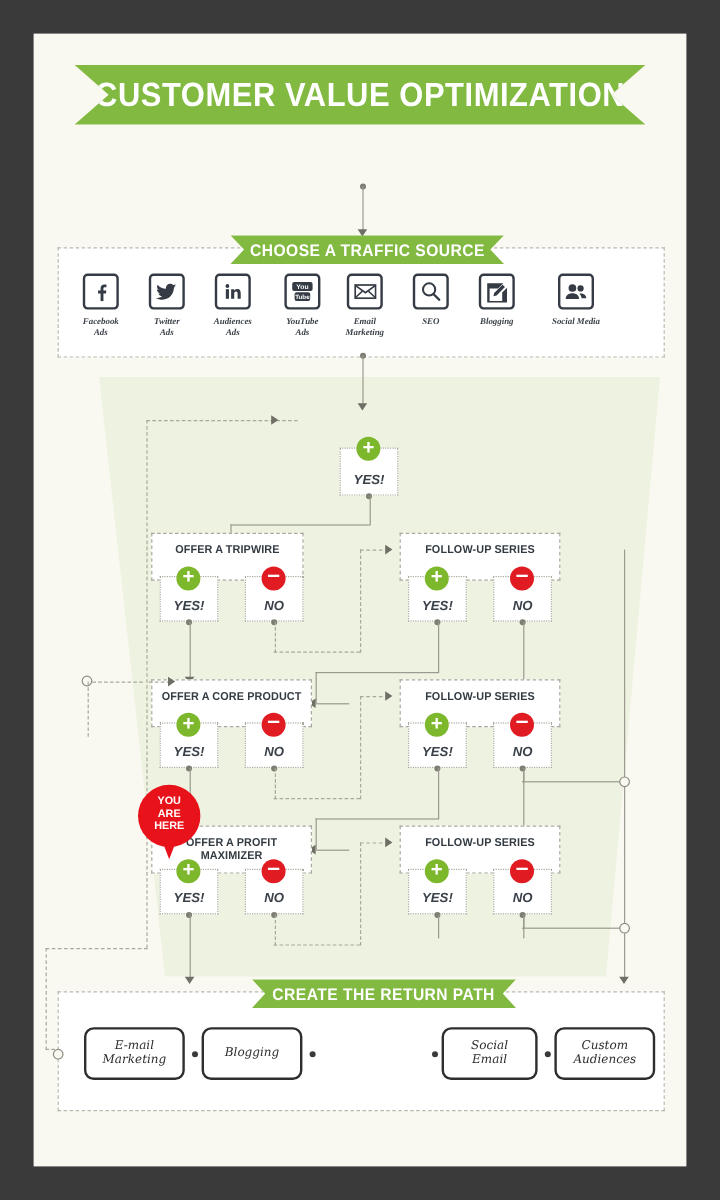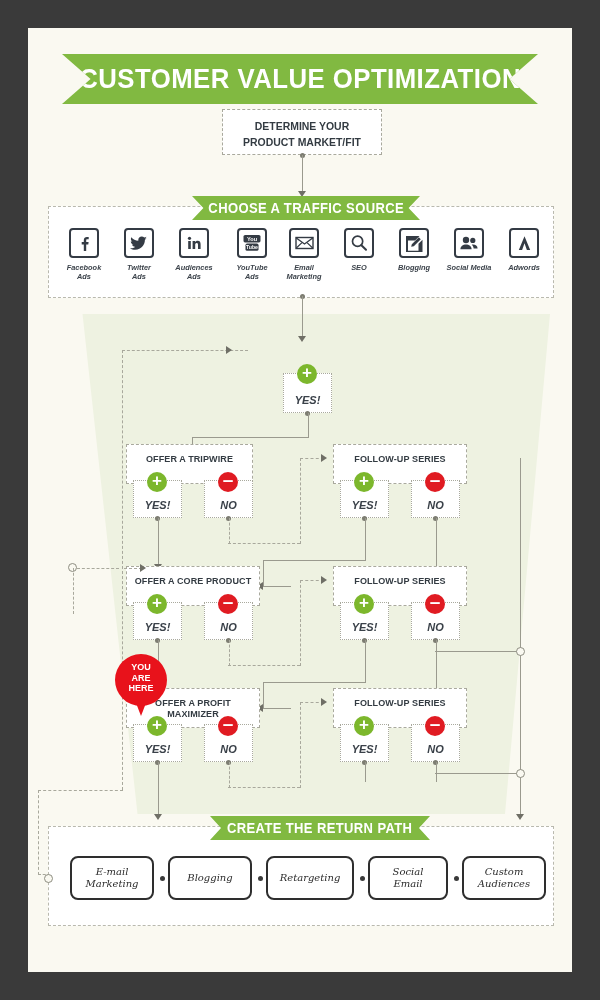--- a/index.html
+++ b/index.html
@@ -132,21 +132,21 @@
   .icon-sq{
     width:30px;height:30px;margin:0 auto;
     border:2.5px solid #343b44;border-radius:4px;
     box-sizing:border-box;
     display:flex;align-items:center;justify-content:center;
     color:#343b44;
     background:#fff;
   }
   .icon-lbl{
     margin-top:5px;font-size:7.4px;font-style:italic;font-weight:bold;
-    color:#3c434b;line-height:1.22;font-family:Liberation Sans, sans-serif;
+    color:#3c434b;line-height:1.22;font-family:Liberation Serif, serif;
   }
 
   
   #pin{
     position:absolute;left:87px;top:626px;width:52px;height:62px;
   }
   #pin .head{
     position:absolute;left:0;top:0;width:52px;height:52px;border-radius:50%;
     background:#e8121b;
   }
@@ -179,26 +179,20 @@
 <body>
 
 <div id="page">
 
   <div id="trap"></div>
 
   <div id="title-ribbon" class="ribbon">
     <span class="txt">CUSTOMER VALUE OPTIMIZATION</span>
   </div>
 
-  <div class="dbox" style="left:194px;top:81px;width:160px;height:46px;">
-    <div style="position:absolute;left:0;right:0;top:9px;text-align:center;font-size:11px;font-weight:bold;color:#333b42;line-height:1.45;transform:scaleX(.95);">
-      <div>DETERMINE YOUR</div>
-      <div>PRODUCT MARKET/FIT</div>
-    </div>
-  </div>
   <div class="dot" style="left:271.5px;top:125px;"></div>
   <div class="ln lnv" style="left:274px;top:127px;height:38px;"></div>
   <div class="arrow-dn" style="left:270px;top:163px;"></div>
 
   <div class="panel" style="left:20px;top:178px;width:504px;height:90px;"></div>
   <div id="traffic-ribbon" class="ribbon notched">
     <span class="txt">CHOOSE A TRAFFIC SOURCE</span>
   </div>
 
   <div class="icon-cell" style="left:28px;top:200px;">
@@ -287,46 +281,35 @@
           <path fill="#343b44" d="M2 2h11.5L9 6.5H2v10.3h10.5V9.8l4-4V18H0V2z" transform="translate(1,0)"></path>
           <path fill="#343b44" d="M6.2 12.8l.6-2.6 7-7 2 2-7 7-2.6.6z"></path>
         </svg>
     </div>
     <div class="icon-lbl">
       <div>Blogging</div>
         <div></div>
     </div>
   </div>
 
-  <div class="icon-cell" style="left:413px;top:200px;">
+  <div class="icon-cell" style="left:424px;top:200px;">
     <div class="icon-sq">
       <svg width="20" height="14" viewBox="0 0 20 14">
           <circle cx="7" cy="4" r="3.2" fill="#343b44"></circle>
           <circle cx="13.8" cy="4.4" r="2.6" fill="#343b44"></circle>
           <path fill="#343b44" d="M1.4 13.2c0-3 2.5-4.8 5.6-4.8s5.6 1.8 5.6 4.8H1.4z"></path>
           <path fill="#343b44" d="M13.9 8.6c2.6 0 4.7 1.5 4.7 4h-4c0-1.6-.7-2.9-1.8-3.8.4-.1.7-.2 1.1-.2z"></path>
         </svg>
     </div>
     <div class="icon-lbl">
       <div>Social Media</div>
         <div></div>
     </div>
   </div>
 
-  <div class="icon-cell" style="left:468px;top:200px;">
-    <div class="icon-sq">
-      <svg width="17" height="16" viewBox="0 0 17 16">
-          <path fill="#343b44" d="M8.5 1.2 14.2 15h-3.3L8.5 8.2 6.1 15H2.8L8.5 1.2z"></path>
-        </svg>
-    </div>
-    <div class="icon-lbl">
-      <div>Adwords</div>
-        <div></div>
-    </div>
-  </div>
 
   <div class="dot" style="left:271.5px;top:266px;"></div>
   <div class="ln lnv" style="left:274px;top:268px;height:42px;"></div>
   <div class="arrow-dn" style="left:270px;top:308px;"></div>
 
   <div class="badge plus" style="left:269px;top:336px;">
       <i>+</i>
     </div>
   <div class="tbox" style="left:255px;top:345px;width:49px;height:40px;">
     <span>YES!</span>
@@ -532,23 +515,20 @@
   <div class="rbox" style="left:42px;top:828px;width:84px;">
     <span>
       <span>E-mail</span><br><span>Marketing</span>
     </span>
   </div>
   <div class="rdot" style="left:132px;top:848px;"></div>
   <div class="rbox" style="left:140px;top:828px;width:84px;">
     <span><span>Blogging</span></span>
   </div>
   <div class="rdot" style="left:230px;top:848px;"></div>
-  <div class="rbox" style="left:238px;top:828px;width:88px;">
-    <span><span>Retargeting</span></span>
-  </div>
   <div class="rdot" style="left:332px;top:848px;"></div>
   <div class="rbox" style="left:340px;top:828px;width:80px;">
     <span>
       <span>Social</span><br><span>Email</span>
     </span>
   </div>
   <div class="rdot" style="left:426px;top:848px;"></div>
   <div class="rbox" style="left:434px;top:828px;width:84px;">
     <span>
       <span>Custom</span><br><span>Audiences</span>

